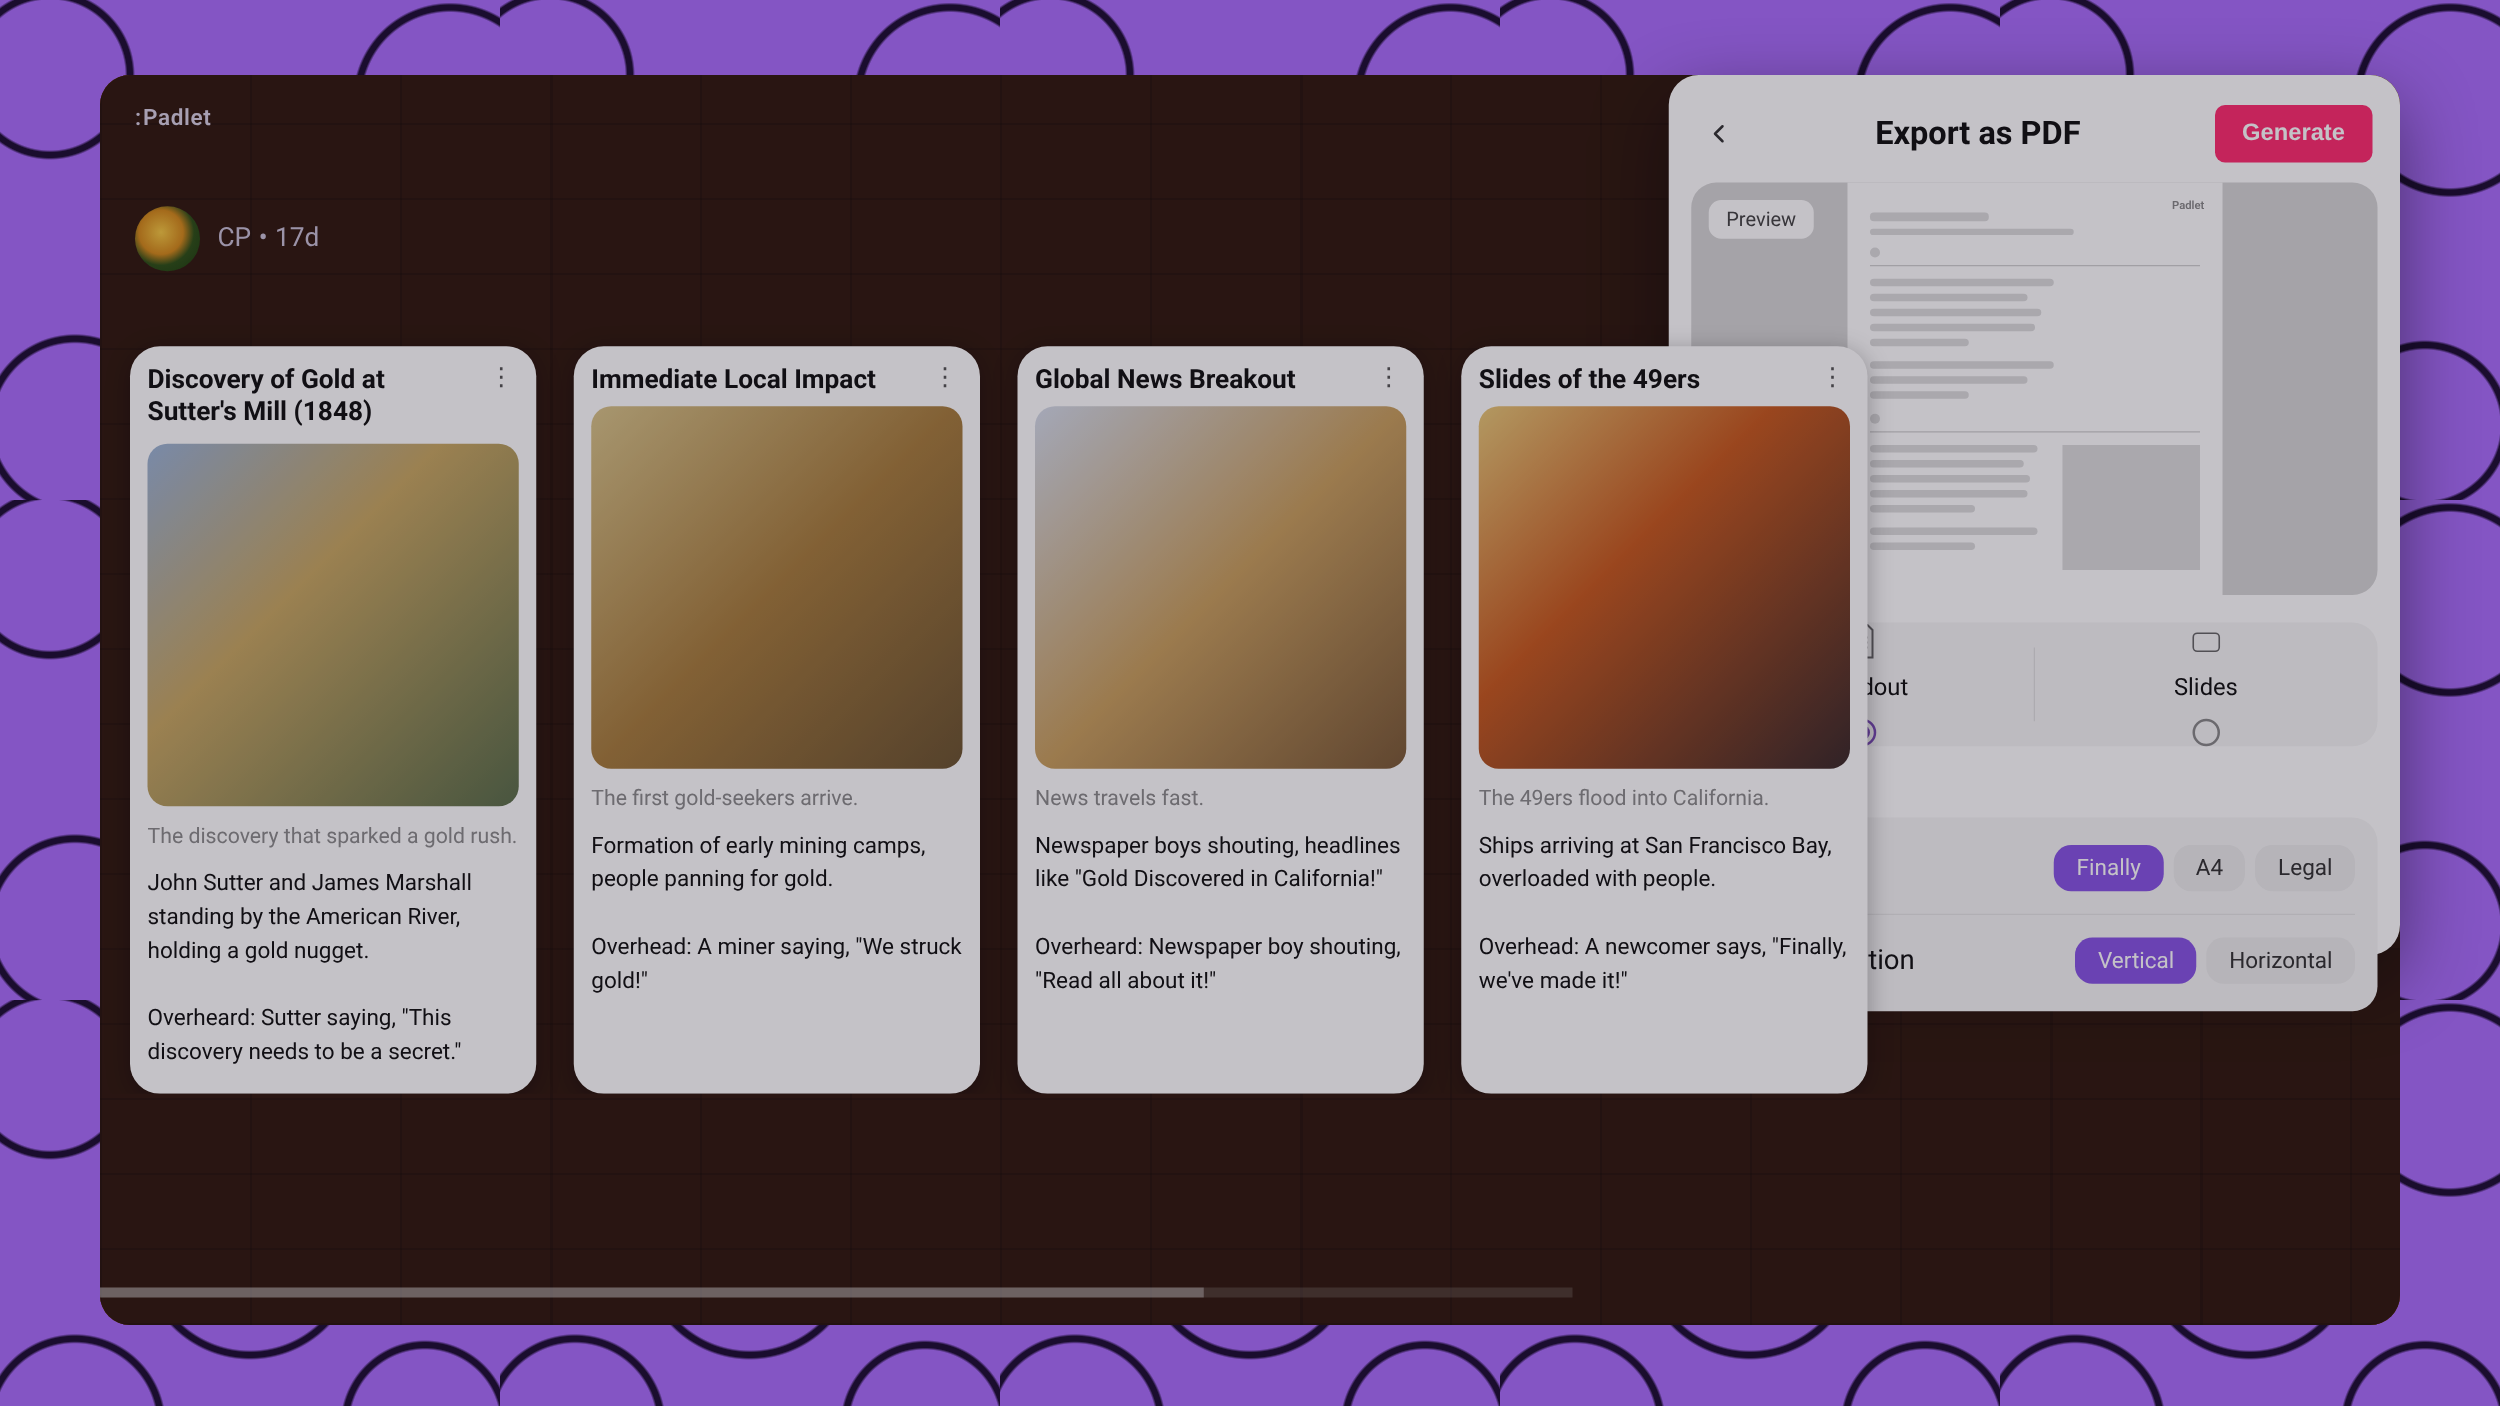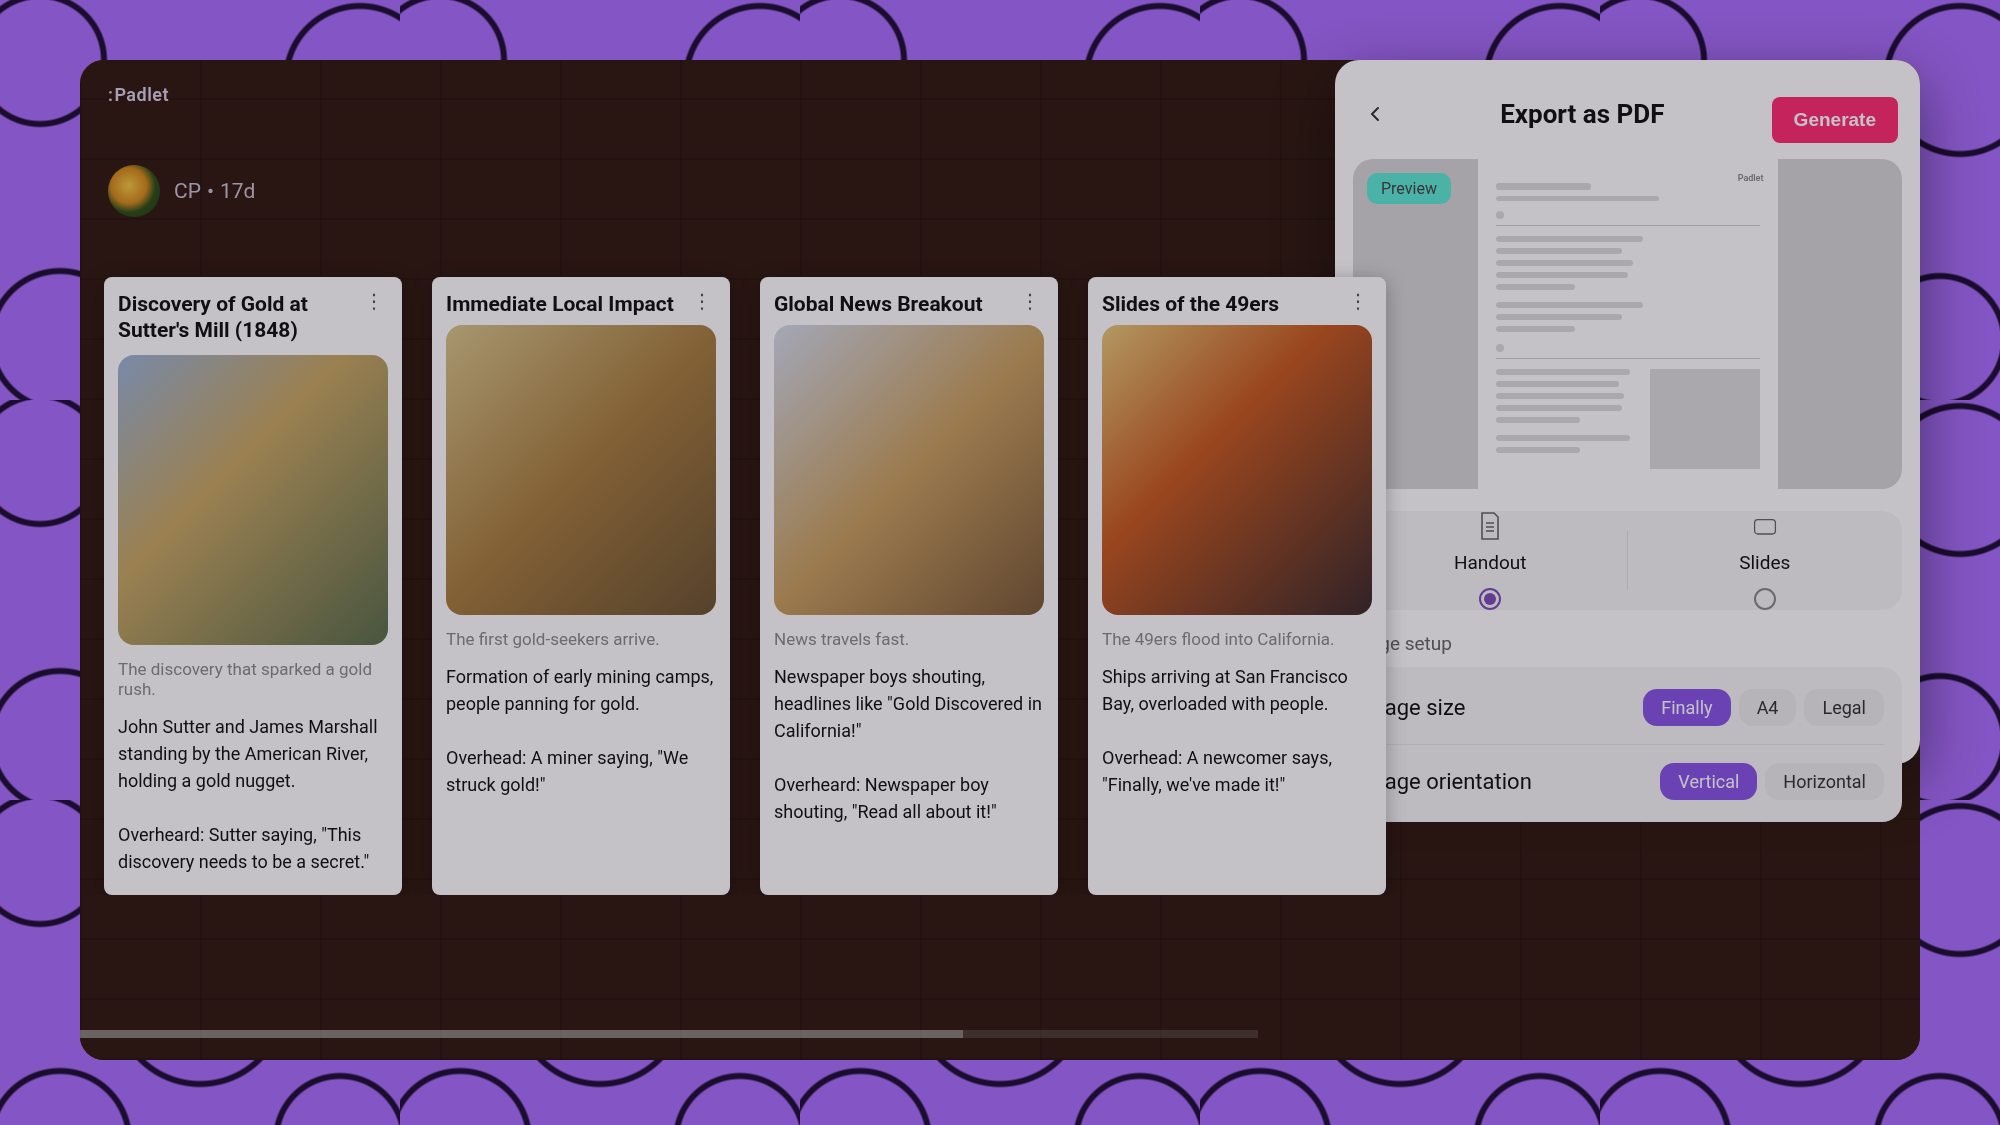--- a/index.html
+++ b/index.html
@@ -53,21 +53,21 @@
 .board-meta { color: #c9c0d6; font-size: 21px; }
 .board-meta .dot { margin: 0 6px; }
 .board-title { color: #e8e0f2; font-size: 34px; font-weight: 700; margin-top: 2px;}
 .cards-row {
   position: relative; z-index: 2;
   display: flex; gap: 30px;
   padding: 60px 24px 0;
   overflow: hidden;
 }
 .card {
-  background: #fff; border-radius: 8px; width: 298px; flex-shrink: 0;
+  background: #fff; border-radius: 24px; width: 325px; flex-shrink: 0;
   padding: 14px 14px 20px;
   box-shadow: 0 4px 20px rgba(0,0,0,0.3);
   color: #111;
 }
 .card-head { display:flex; justify-content:space-between; align-items:flex-start; gap:8px; min-height: 56px;}
 .card-title { font-weight: 700; font-size: 21px; line-height: 1.25; }
 .card-menu { font-size: 20px; color: #555; line-height: .6; padding: 4px; }
 .card-img { width: 100%; height: 290px; border-radius: 16px; margin-top: 8px; }
 .img-a { background: linear-gradient(135deg,#9bb4d6 0%, #c8a862 40%, #5a6e4a 100%); }
 .img-b { background: linear-gradient(135deg,#d9c58a 0%, #a77d3c 50%, #6b5430 100%); }
@@ -88,28 +88,28 @@
   background: #fff; border-radius: 24px;
   box-shadow: 0 20px 60px rgba(0,0,0,0.45);
   display: flex; flex-direction: column;
   padding: 18px;
 }
 .panel-head { display:flex; align-items:center; justify-content:space-between; padding: 6px 4px 16px; }
 .back-btn { width: 36px; height: 36px; display:flex; align-items:center; justify-content:center; cursor:pointer; color:#333;}
 .panel-title { font-size: 26px; font-weight: 700; color:#111; }
 .generate-btn {
   background: #ff2d6f; color: #fff; border: none; border-radius: 8px;
-  padding: 12px 22px; font-size: 19px; font-weight: 600; cursor: pointer; margin-top: 13px;
+  padding: 12px 22px; font-size: 19px; font-weight: 600; cursor: pointer;
 }
 .preview-box {
   background: #d6d6d6; border-radius: 20px; height: 360px; position: relative;
   display:flex; align-items:center; justify-content:center;
 }
 .preview-badge {
-  position:absolute; left: 14px; top: 14px; background: #5eead4; border-radius: 10px;
+  position:absolute; left: 14px; top: 14px; background: #ffffff; border-radius: 10px;
   padding: 6px 14px; font-size: 16px; color:#444;
 }
 .doc {
   background: #fff; width: 300px; height: 330px; position: relative;
   padding: 24px 18px;
 }
 .doc .brand { position:absolute; right: 14px; top: 14px; font-size: 9px; color:#888; font-weight:600;}
 .doc .line { background:#dcdcdc; border-radius: 3px; margin-bottom: 6px;}
 .doc .l1 { width: 36%; height: 7px; }
 .doc .l2 { width: 62%; height: 5px; }

